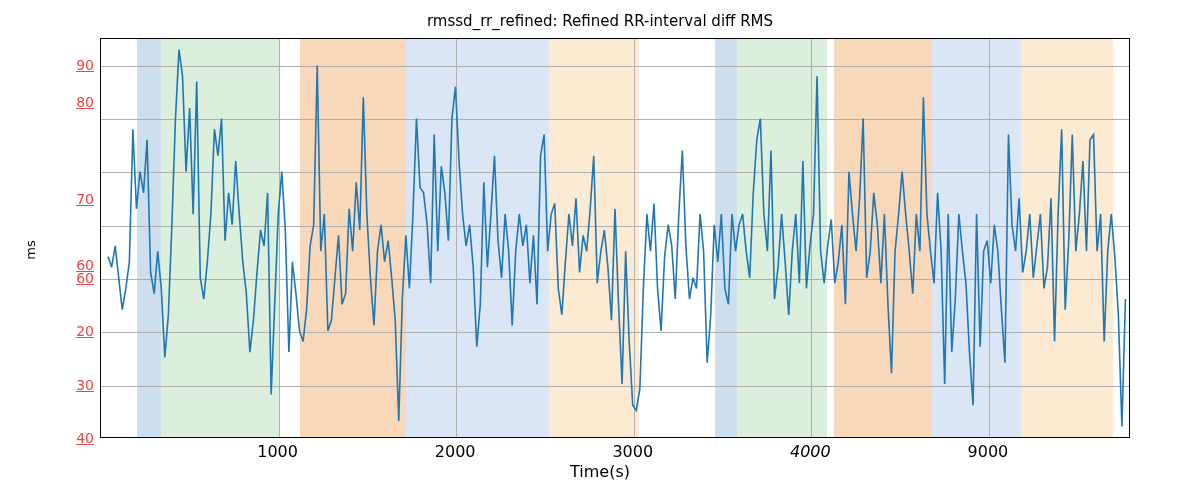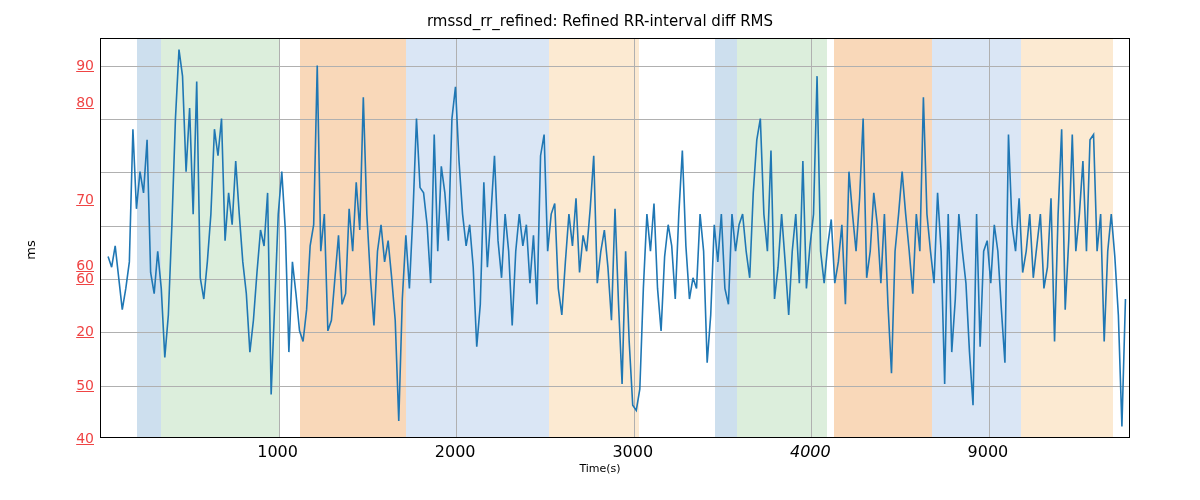--- a/index.html
+++ b/index.html
@@ -64,21 +64,21 @@
       top: 442px;
       font-size: 16px;
       color: #000;
       transform: translateX(-50%);
     }
     .xlabel {
       position: absolute;
       top: 462px;
       left: 0; right: 0;
       text-align: center;
-      font-size: 11px;
+      font-size: 16px;
       color: #000;
     }
     .ylabel {
       position: absolute;
       left: 30px;
       top: 50%;
       transform: translate(-50%, -50%) rotate(-90deg);
       font-size: 13px;
       color: #000;
     }
@@ -111,21 +111,21 @@
 
 <div class="figure">
 
   <div class="title">rmssd_rr_refined: Refined RR-interval diff RMS</div>
 
   <div class="ylabel">ms</div>
   <div class="xlabel">Time(s)</div>
 
   <div id="yticks-container">
       <div class="ytick" style="top: 438px;">40</div>
-      <div class="ytick" style="top: 384.667px;">50</div>
+      <div class="ytick" style="top: 384.667px;">30</div>
       <div class="ytick" style="top: 331.333px;">20</div>
       <div class="ytick" style="top: 278px;">60</div>
       <div class="ytick" style="top: 224.667px; margin-top: 40px;">60</div>
       <div class="ytick" style="top: 171.333px; margin-top: 28px;">70</div>
       <div class="ytick" style="top: 102px;">80</div>
       <div class="ytick" style="top: 64.6667px;">90</div>
     </div>
   <div id="xticks-container">
       <div class="xtick" style="left: 277.586px;">1000</div>
       <div class="xtick" style="left: 455.172px;">2000</div>

